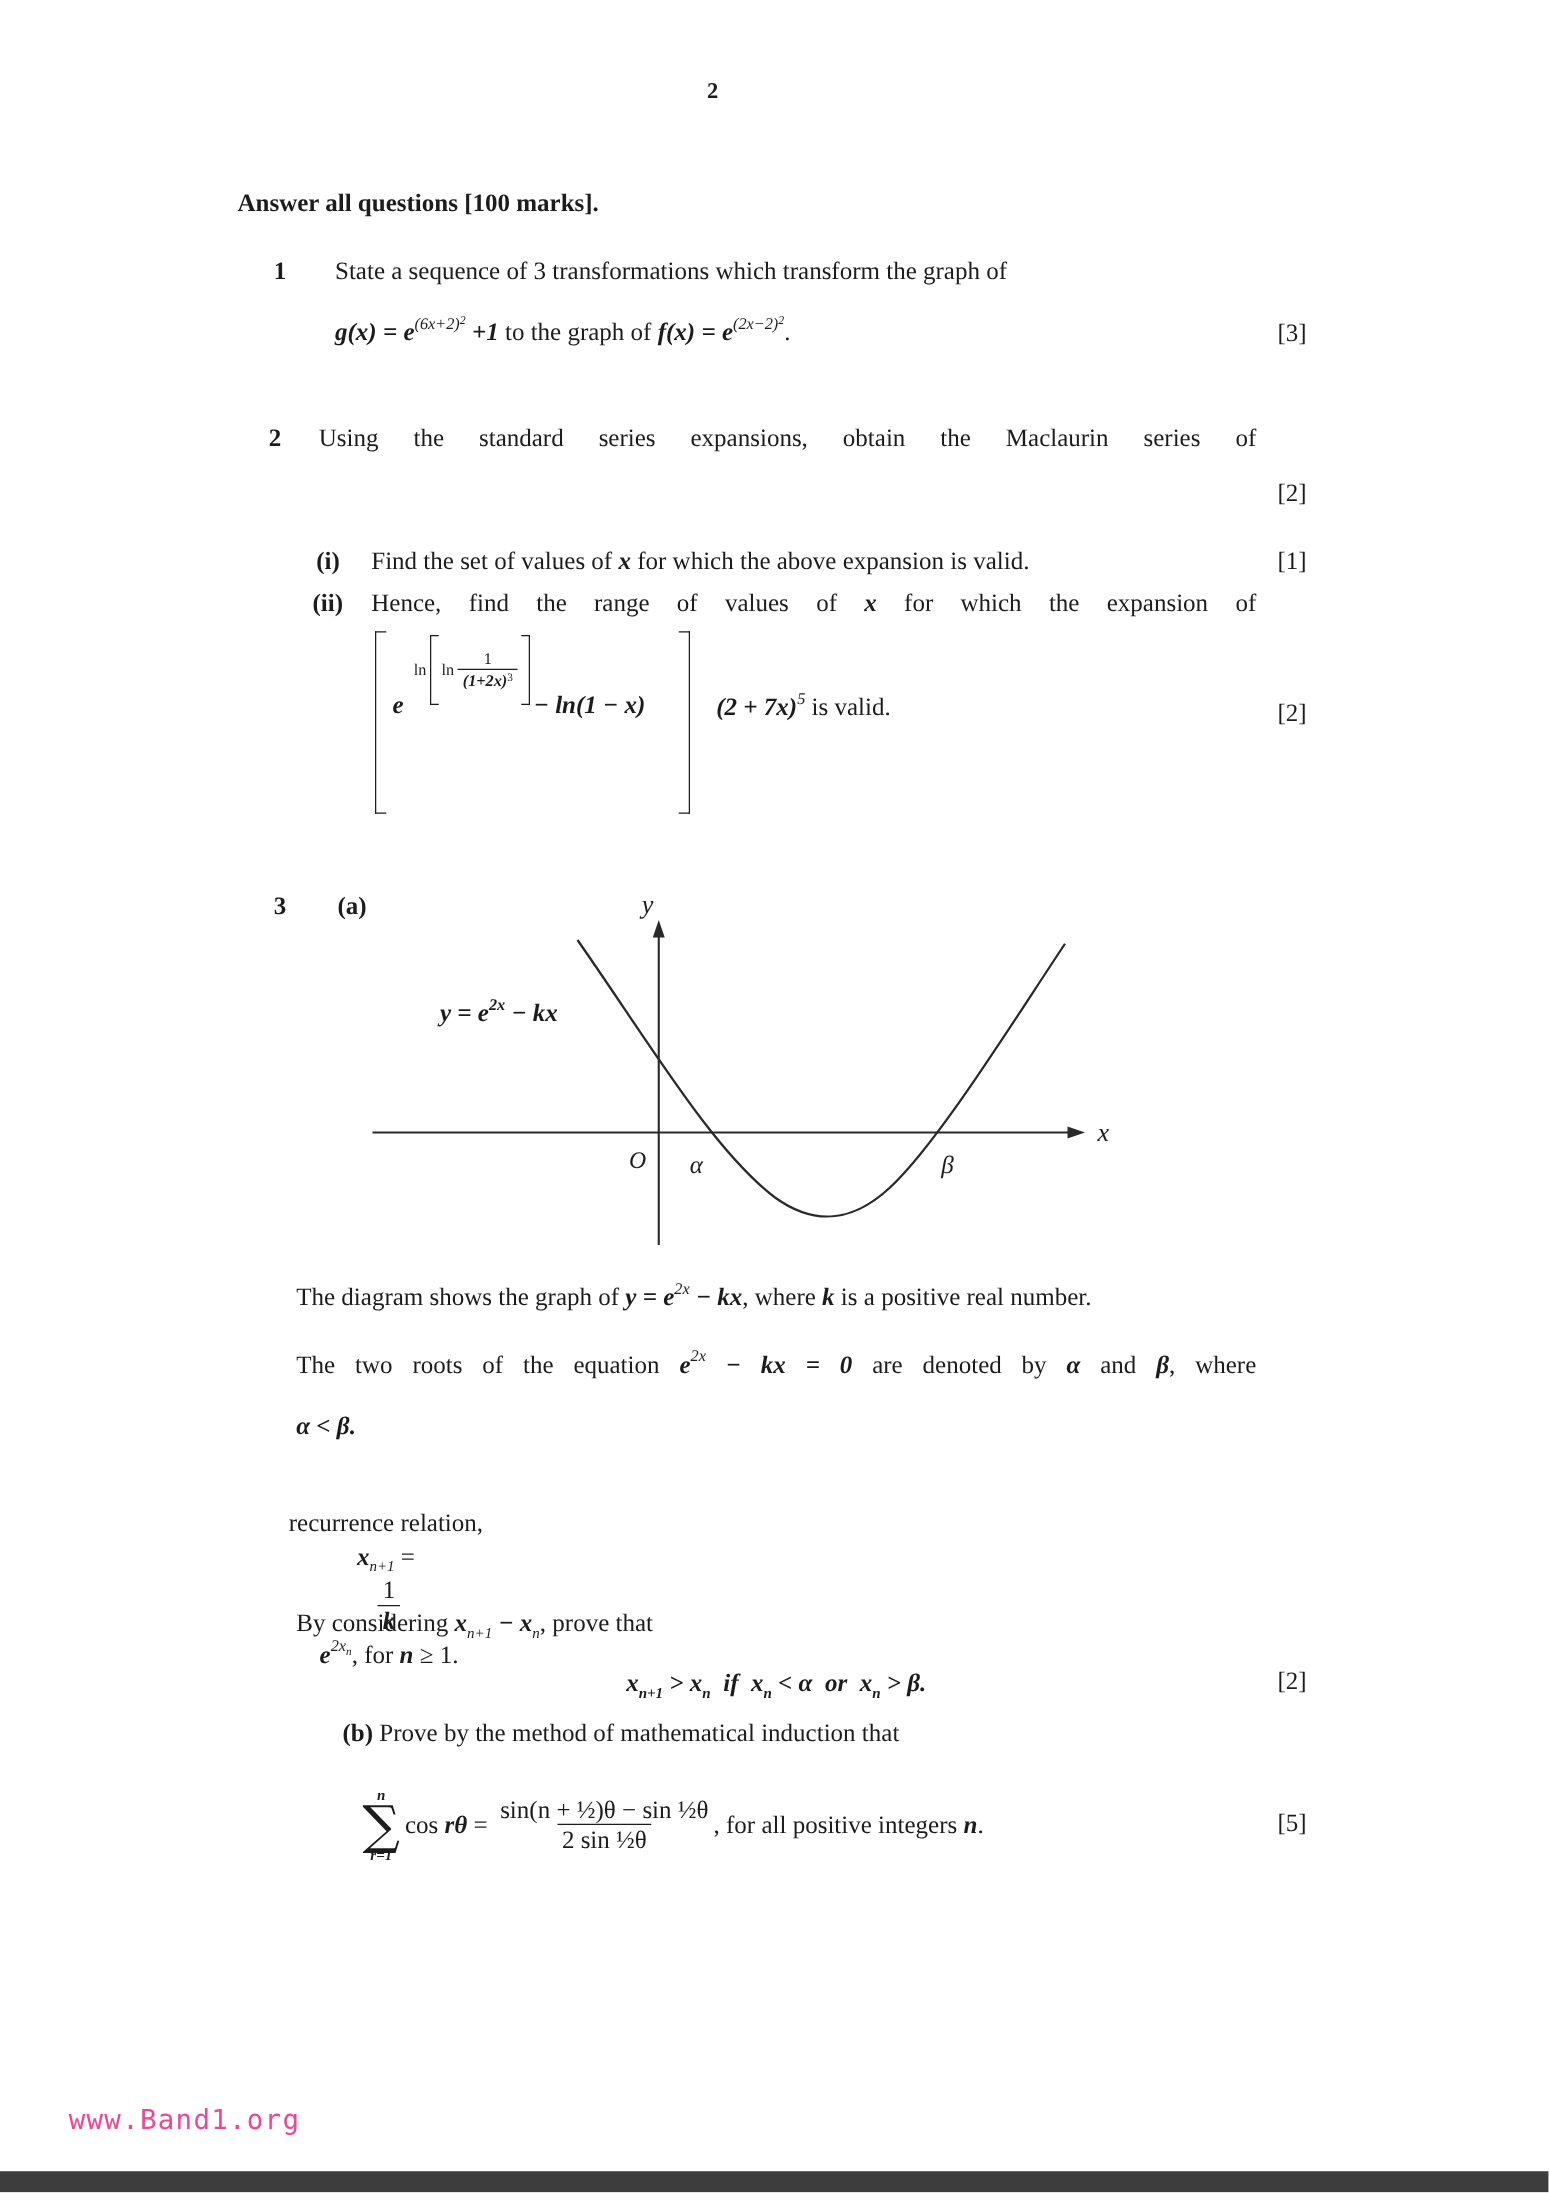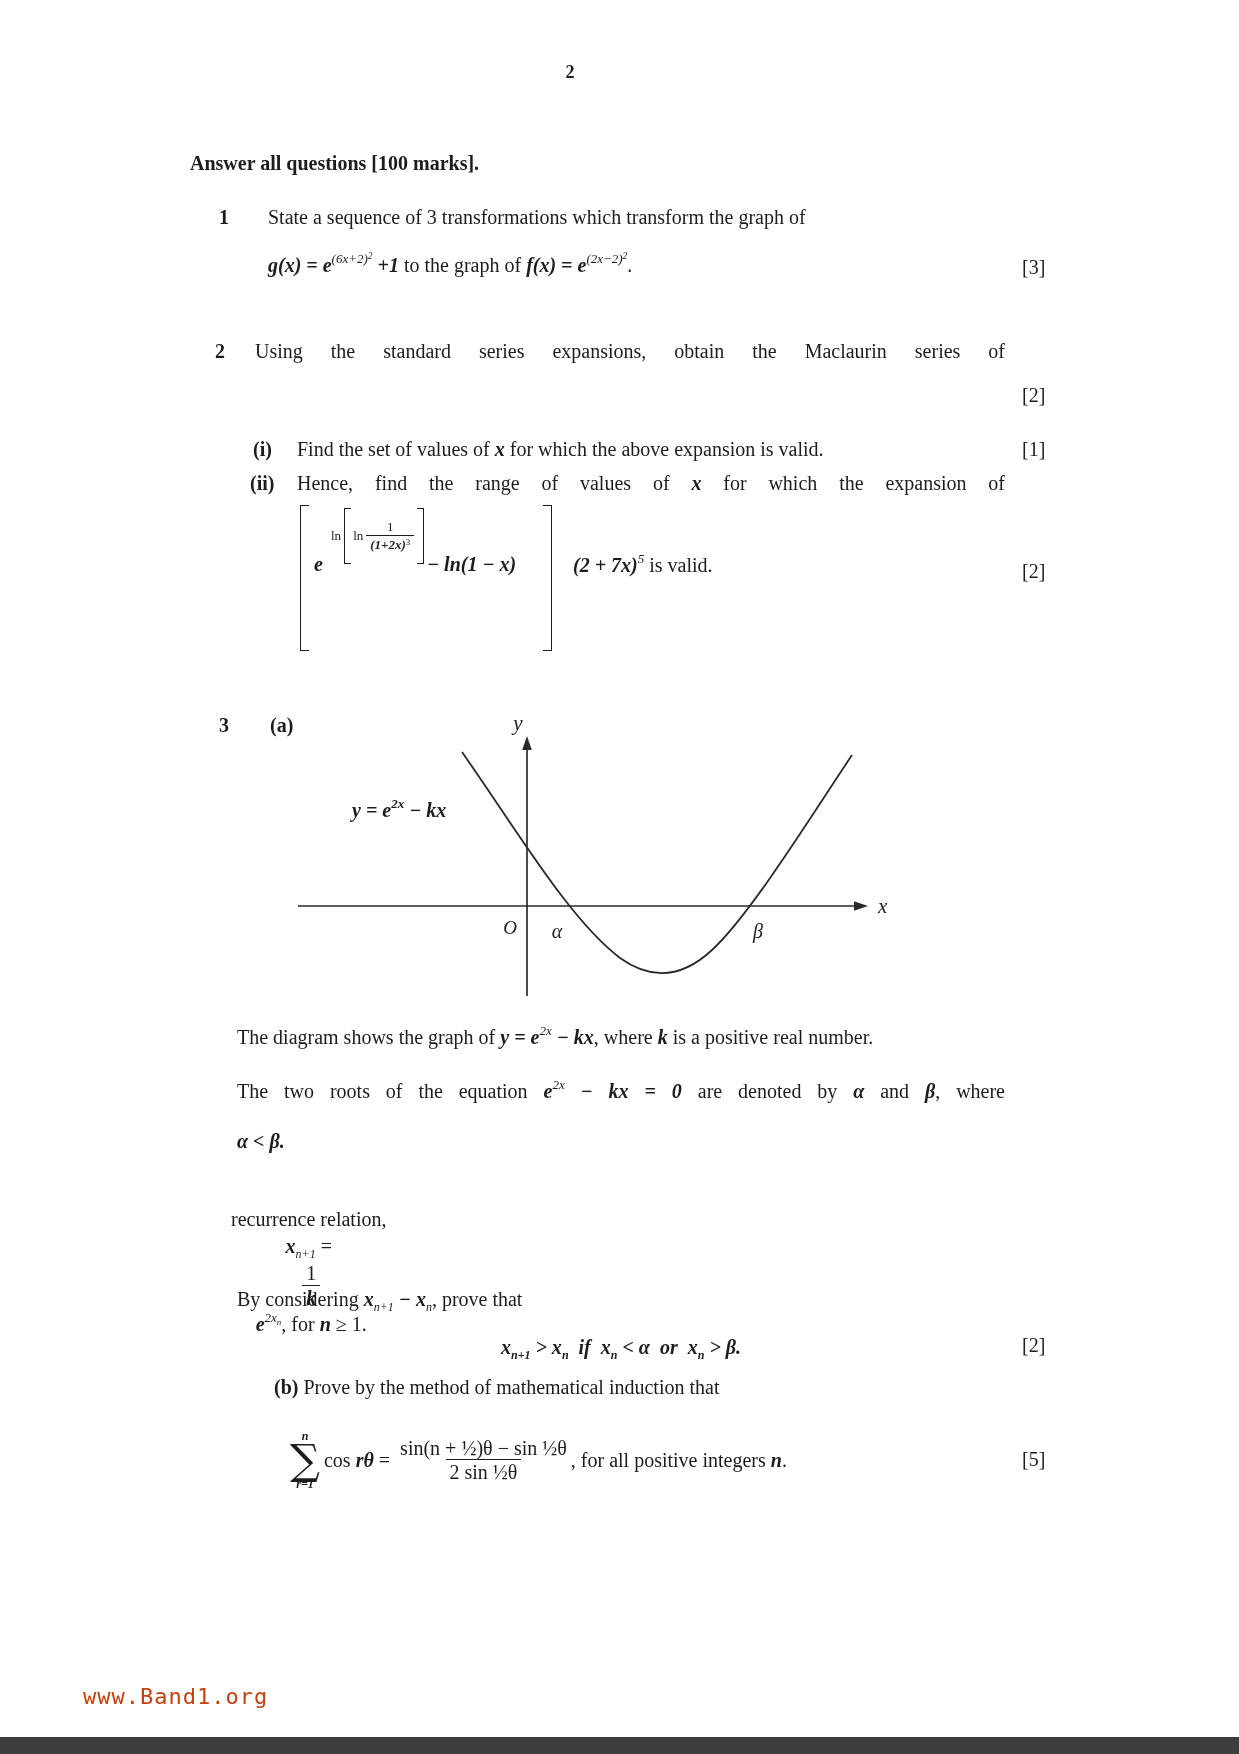--- a/index.html
+++ b/index.html
@@ -145,17 +145,17 @@
     </span>
     <span style="margin-left:4px;text-align:center;"><span>cos </span><span class="i">rθ</span><span> =</span></span>
     <span class="frac" style="margin-left:6px;">
       <span class="n">sin(n + ½)θ − sin ½θ</span>
       <span class="d">2 sin ½θ</span>
     </span>
     <span><span class="pre">, for all positive integers </span><span class="i">n</span><span>.</span></span>
   </div>
   <div class="marks" style="top:1448px;">[5]</div>
 
-  <div class="abs mono" style="left:55px;top:1684px;font-size:22px;color:#c2410c;letter-spacing:1px;margin-left:28px;">www.Band1.org</div>
+  <div class="abs mono" style="left:55px;top:1684px;font-size:22px;color:#ec4899;letter-spacing:1px;">www.Band1.org</div>
 
   <div class="abs" style="left:0;top:1737px;width:1239px;height:17px;background:#3d3d3d;"></div>
 
 </div>
 
 </body></html>

